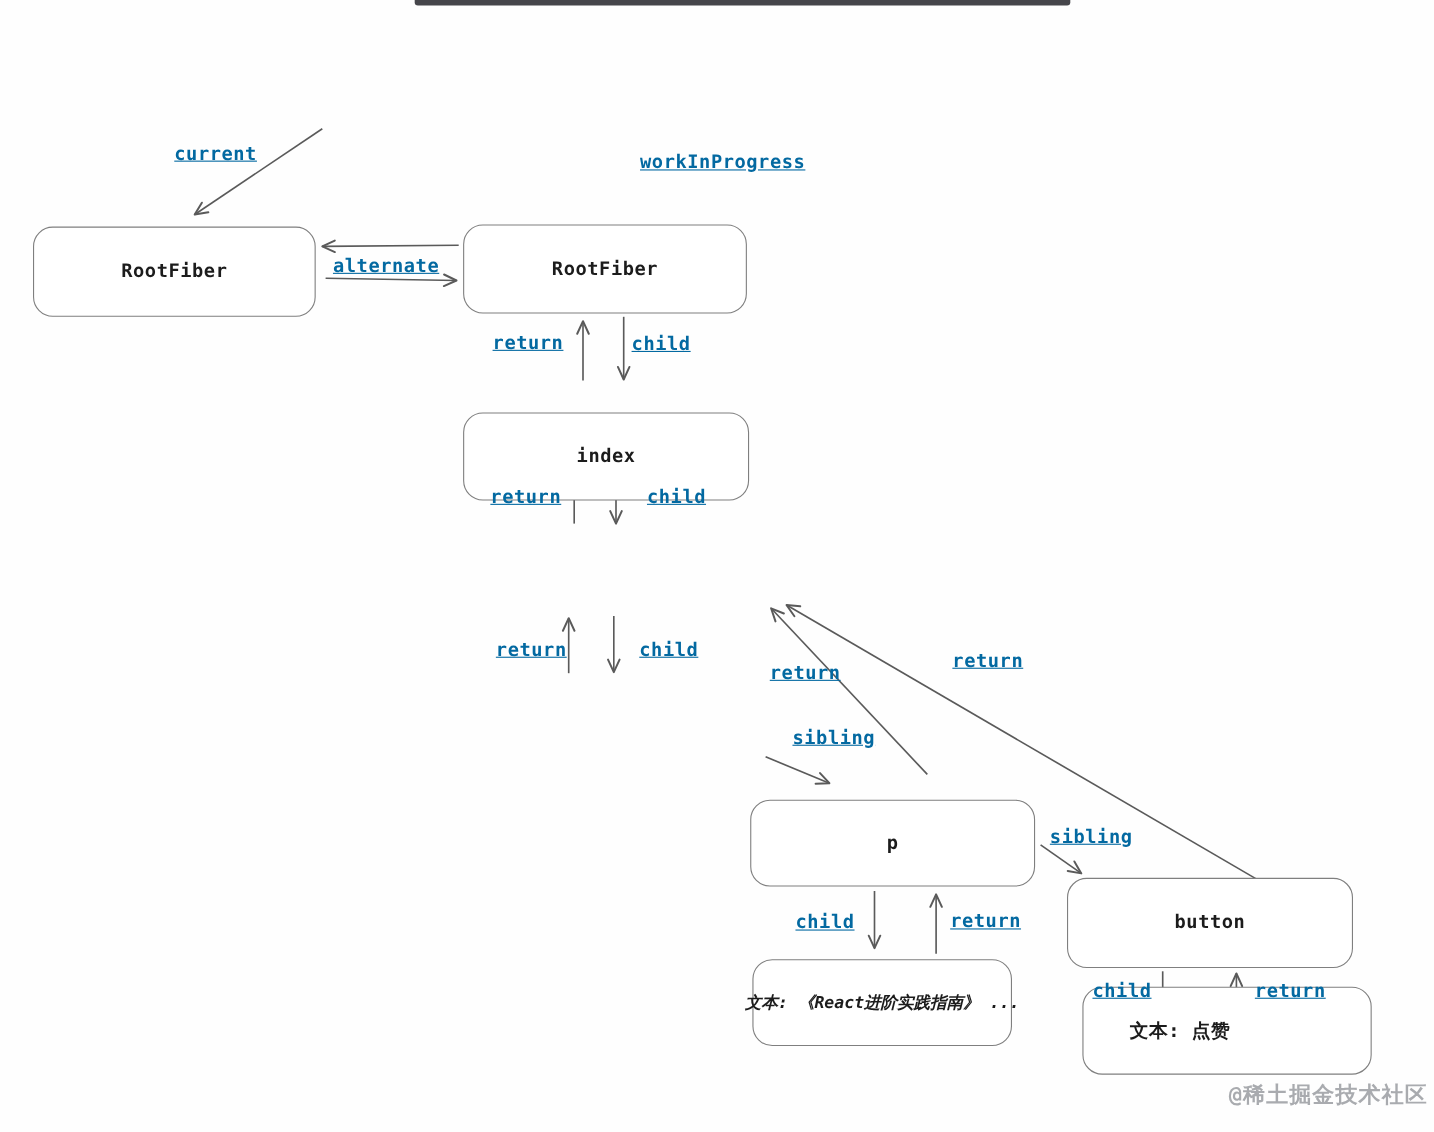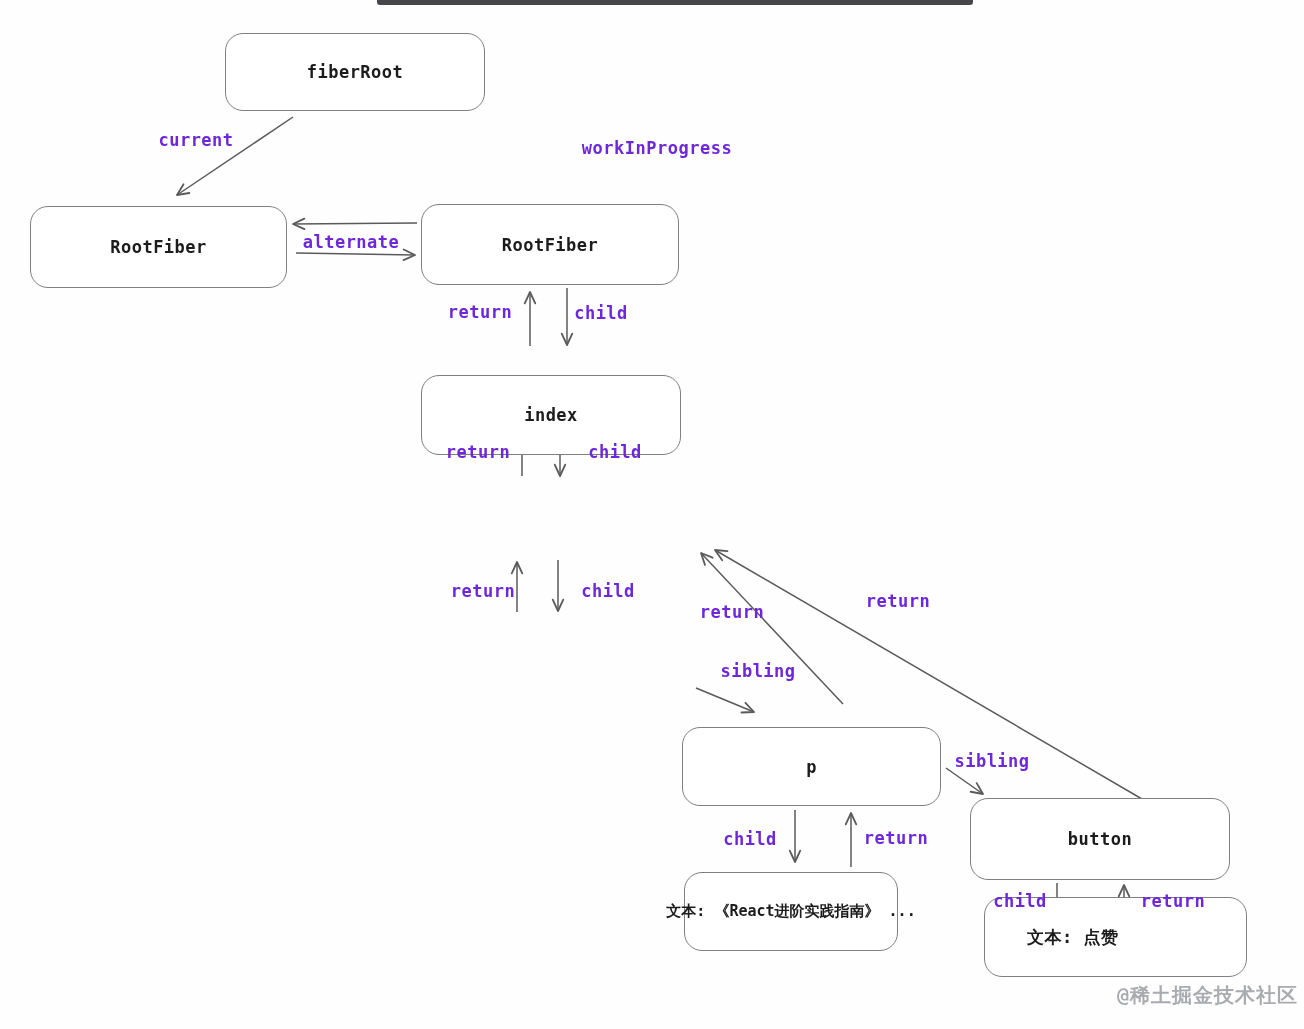--- a/index.html
+++ b/index.html
@@ -41,24 +41,25 @@
     letter-spacing: 0.5px;
     white-space: nowrap;
   }
   .node.small-text { font-size: 15px; letter-spacing: 0; }
   .node.align-left { justify-content: flex-start; padding-left: 42px; }
   .edge-label {
     position: absolute;
     transform: translate(-50%, -50%);
     font-weight: bold;
     font-size: 17px;
-    color: #6d28d9;
+    color: #0369a1;
     z-index: 3;
     white-space: nowrap;
     letter-spacing: 0.5px;
+    text-decoration: underline;
   }
   .watermark {
     position: absolute;
     left: 1117px; top: 982px;
     font-size: 20px;
     font-weight: bold;
     color: #8d9095;
     opacity: 0.75;
     z-index: 4;
     white-space: nowrap;
@@ -92,33 +93,32 @@
       <line x1="843" y1="704" x2="701" y2="553" marker-end="url(#arrow)"></line>
       <line x1="1142" y1="799" x2="715" y2="550" marker-end="url(#arrow)"></line>
       <line x1="946" y1="768" x2="983" y2="794" marker-end="url(#arrow)"></line>
       <line x1="795" y1="810" x2="795" y2="862" marker-end="url(#arrow)"></line>
       <line x1="851" y1="867" x2="851" y2="813" marker-end="url(#arrow)"></line>
       <line x1="1057" y1="883" x2="1057" y2="922" marker-end="url(#arrow)"></line>
       <line x1="1124" y1="924" x2="1124" y2="885" marker-end="url(#arrow)"></line>
     </g>
   </svg>
 
-  <div class="node" style="left:225px; top:33px; width:260px; height:78px;">fiberRoot</div>
 
   <div class="node" style="left:30px; top:206px; width:257px; height:82px;">RootFiber</div>
 
   <div class="node" style="left:421px; top:204px; width:258px; height:81px;">RootFiber</div>
 
   <div class="node" style="left:421px; top:348px; width:260px; height:80px;margin-top:27px;">index</div>
 
 
 
   <div class="node" style="left:682px; top:727px; width:259px; height:79px;">p</div>
 
-  <div class="node small-text" style="left:684px; top:872px; width:214px; height:79px;">文本: 《React进阶实践指南》 ...</div>
+  <div class="node small-text" style="left:684px; top:872px; width:236px; height:79px;font-style:italic;">文本: 《React进阶实践指南》 ...</div>
 
   <div class="node" style="left:970px; top:798px; width:260px; height:82px;">button</div>
 
   <div class="node align-left" style="left:984px; top:897px; width:263px; height:80px;">文本: 点赞</div>
 
   <div class="edge-label" style="left:196px; top:140px;">current</div>
 
   <div class="edge-label" style="left:657px; top:148px;">workInProgress</div>
 
   <div class="edge-label" style="left:351px; top:242px;">alternate</div>

